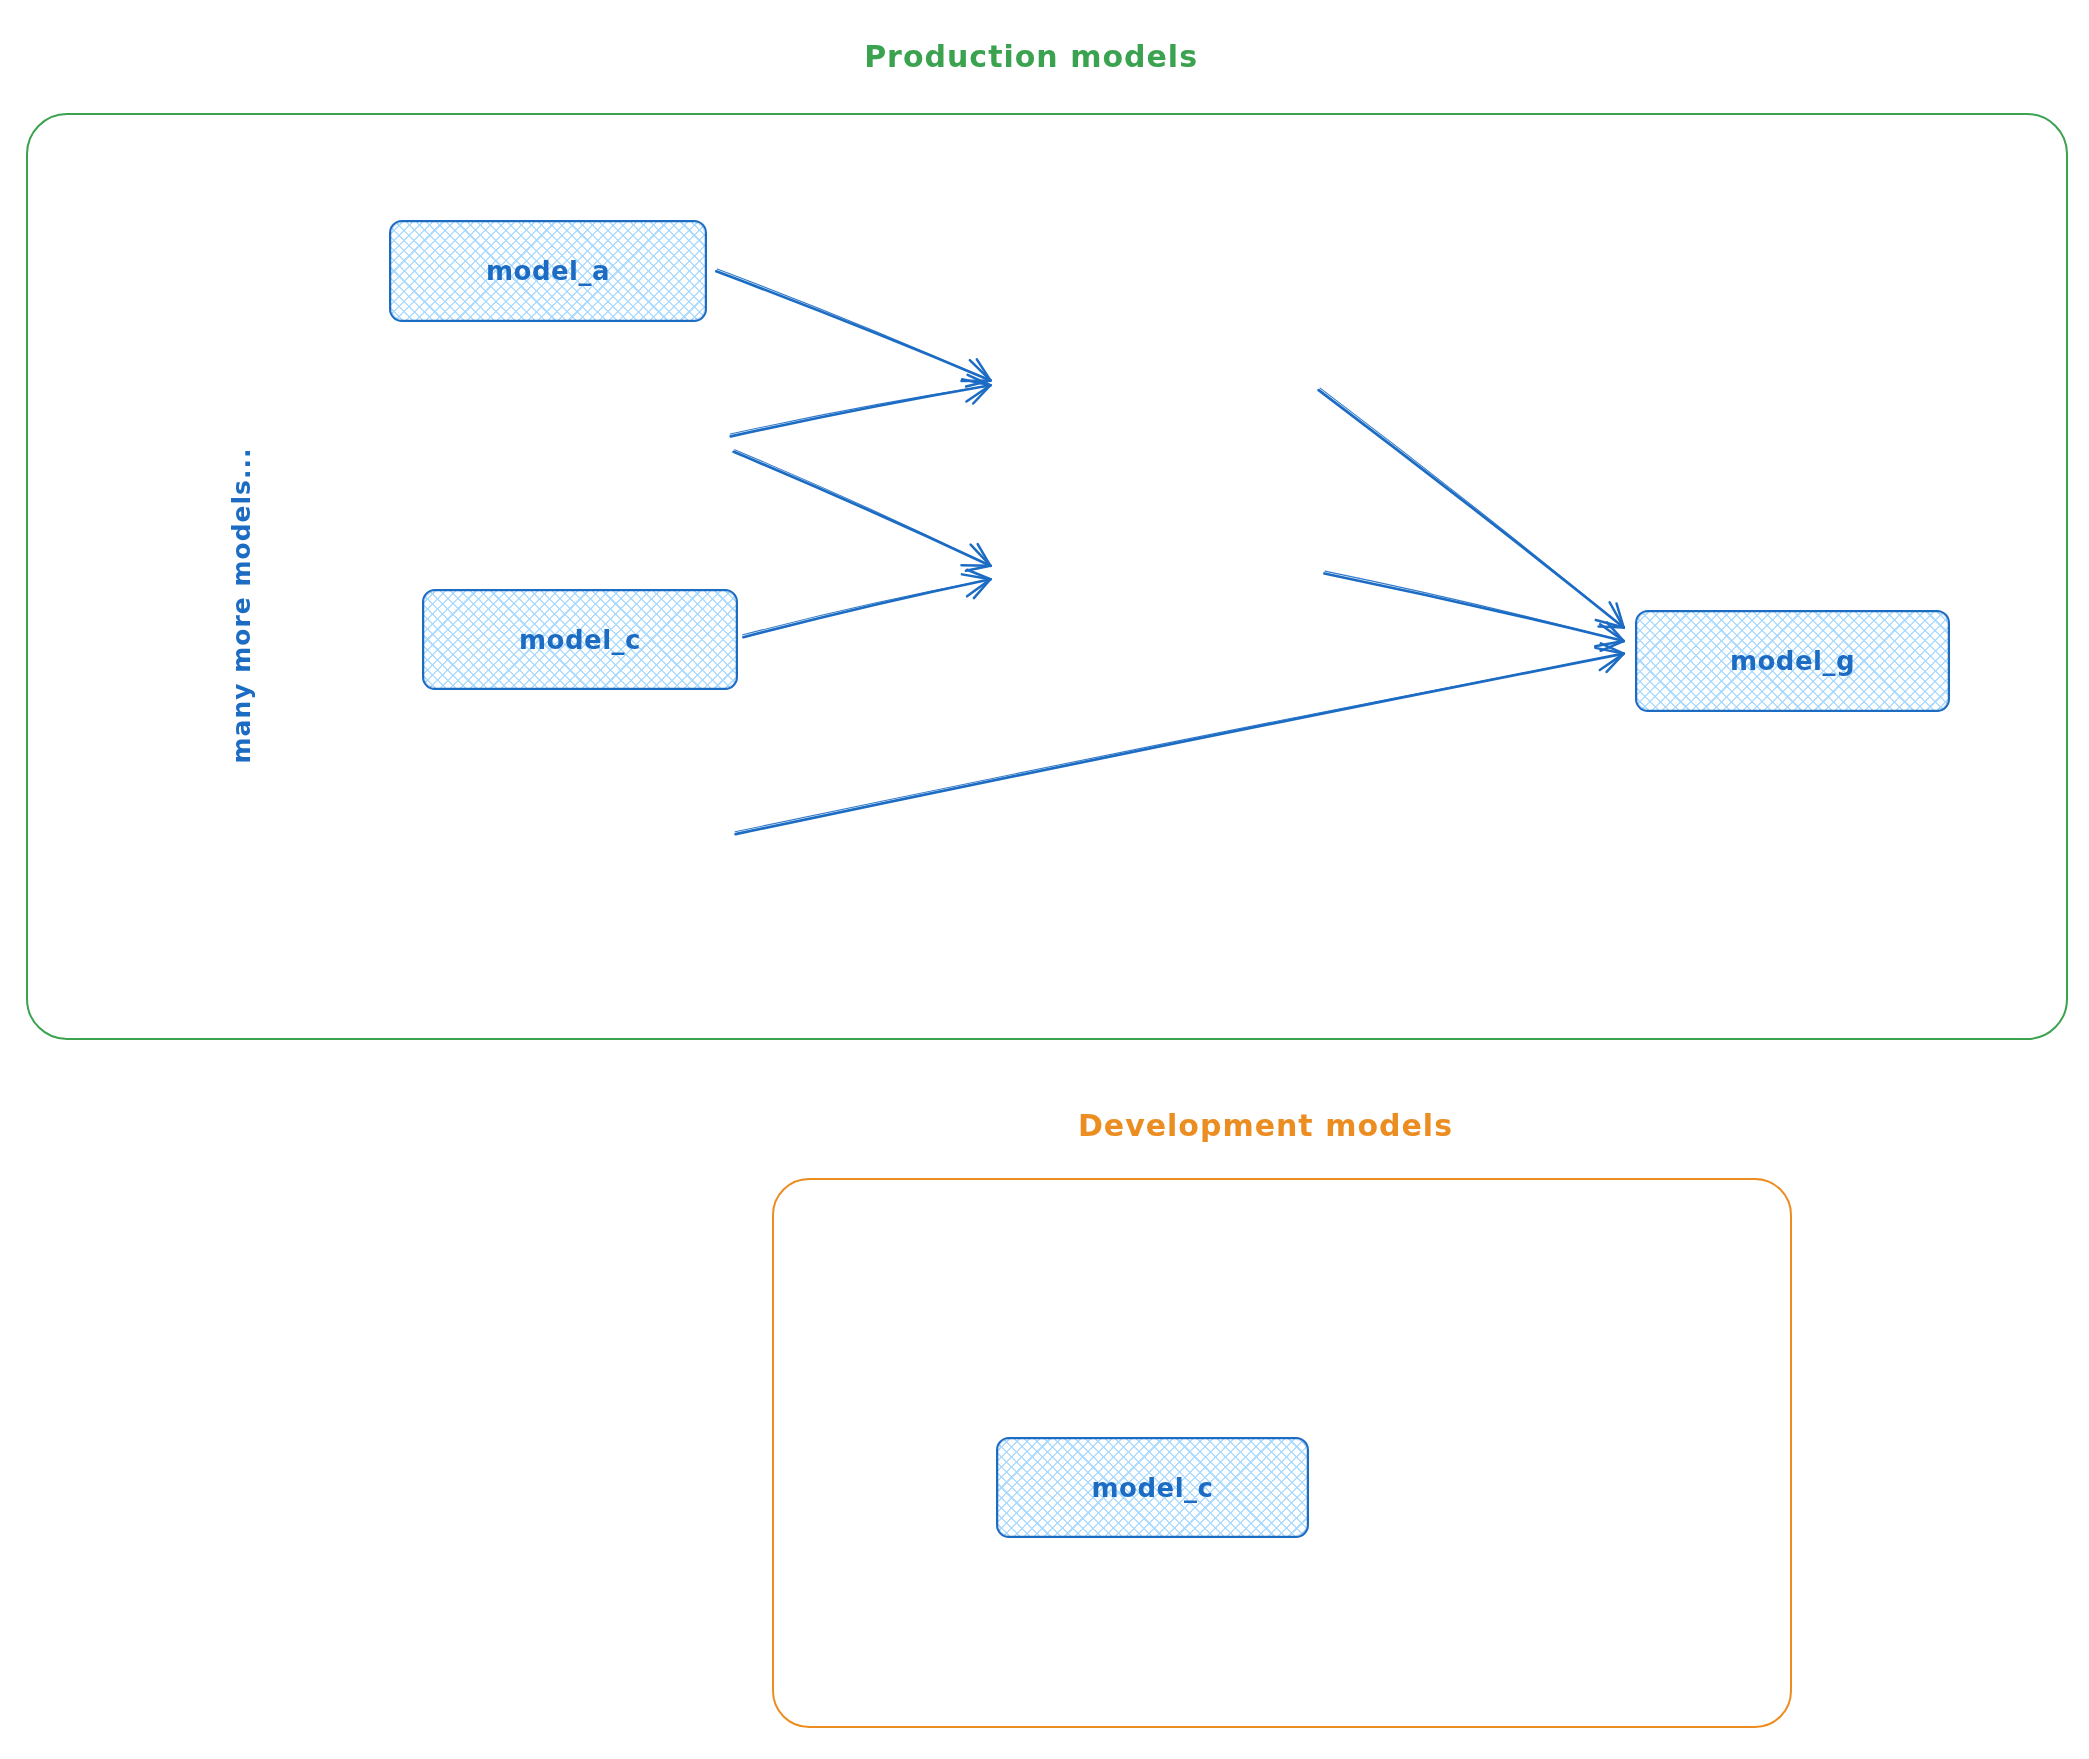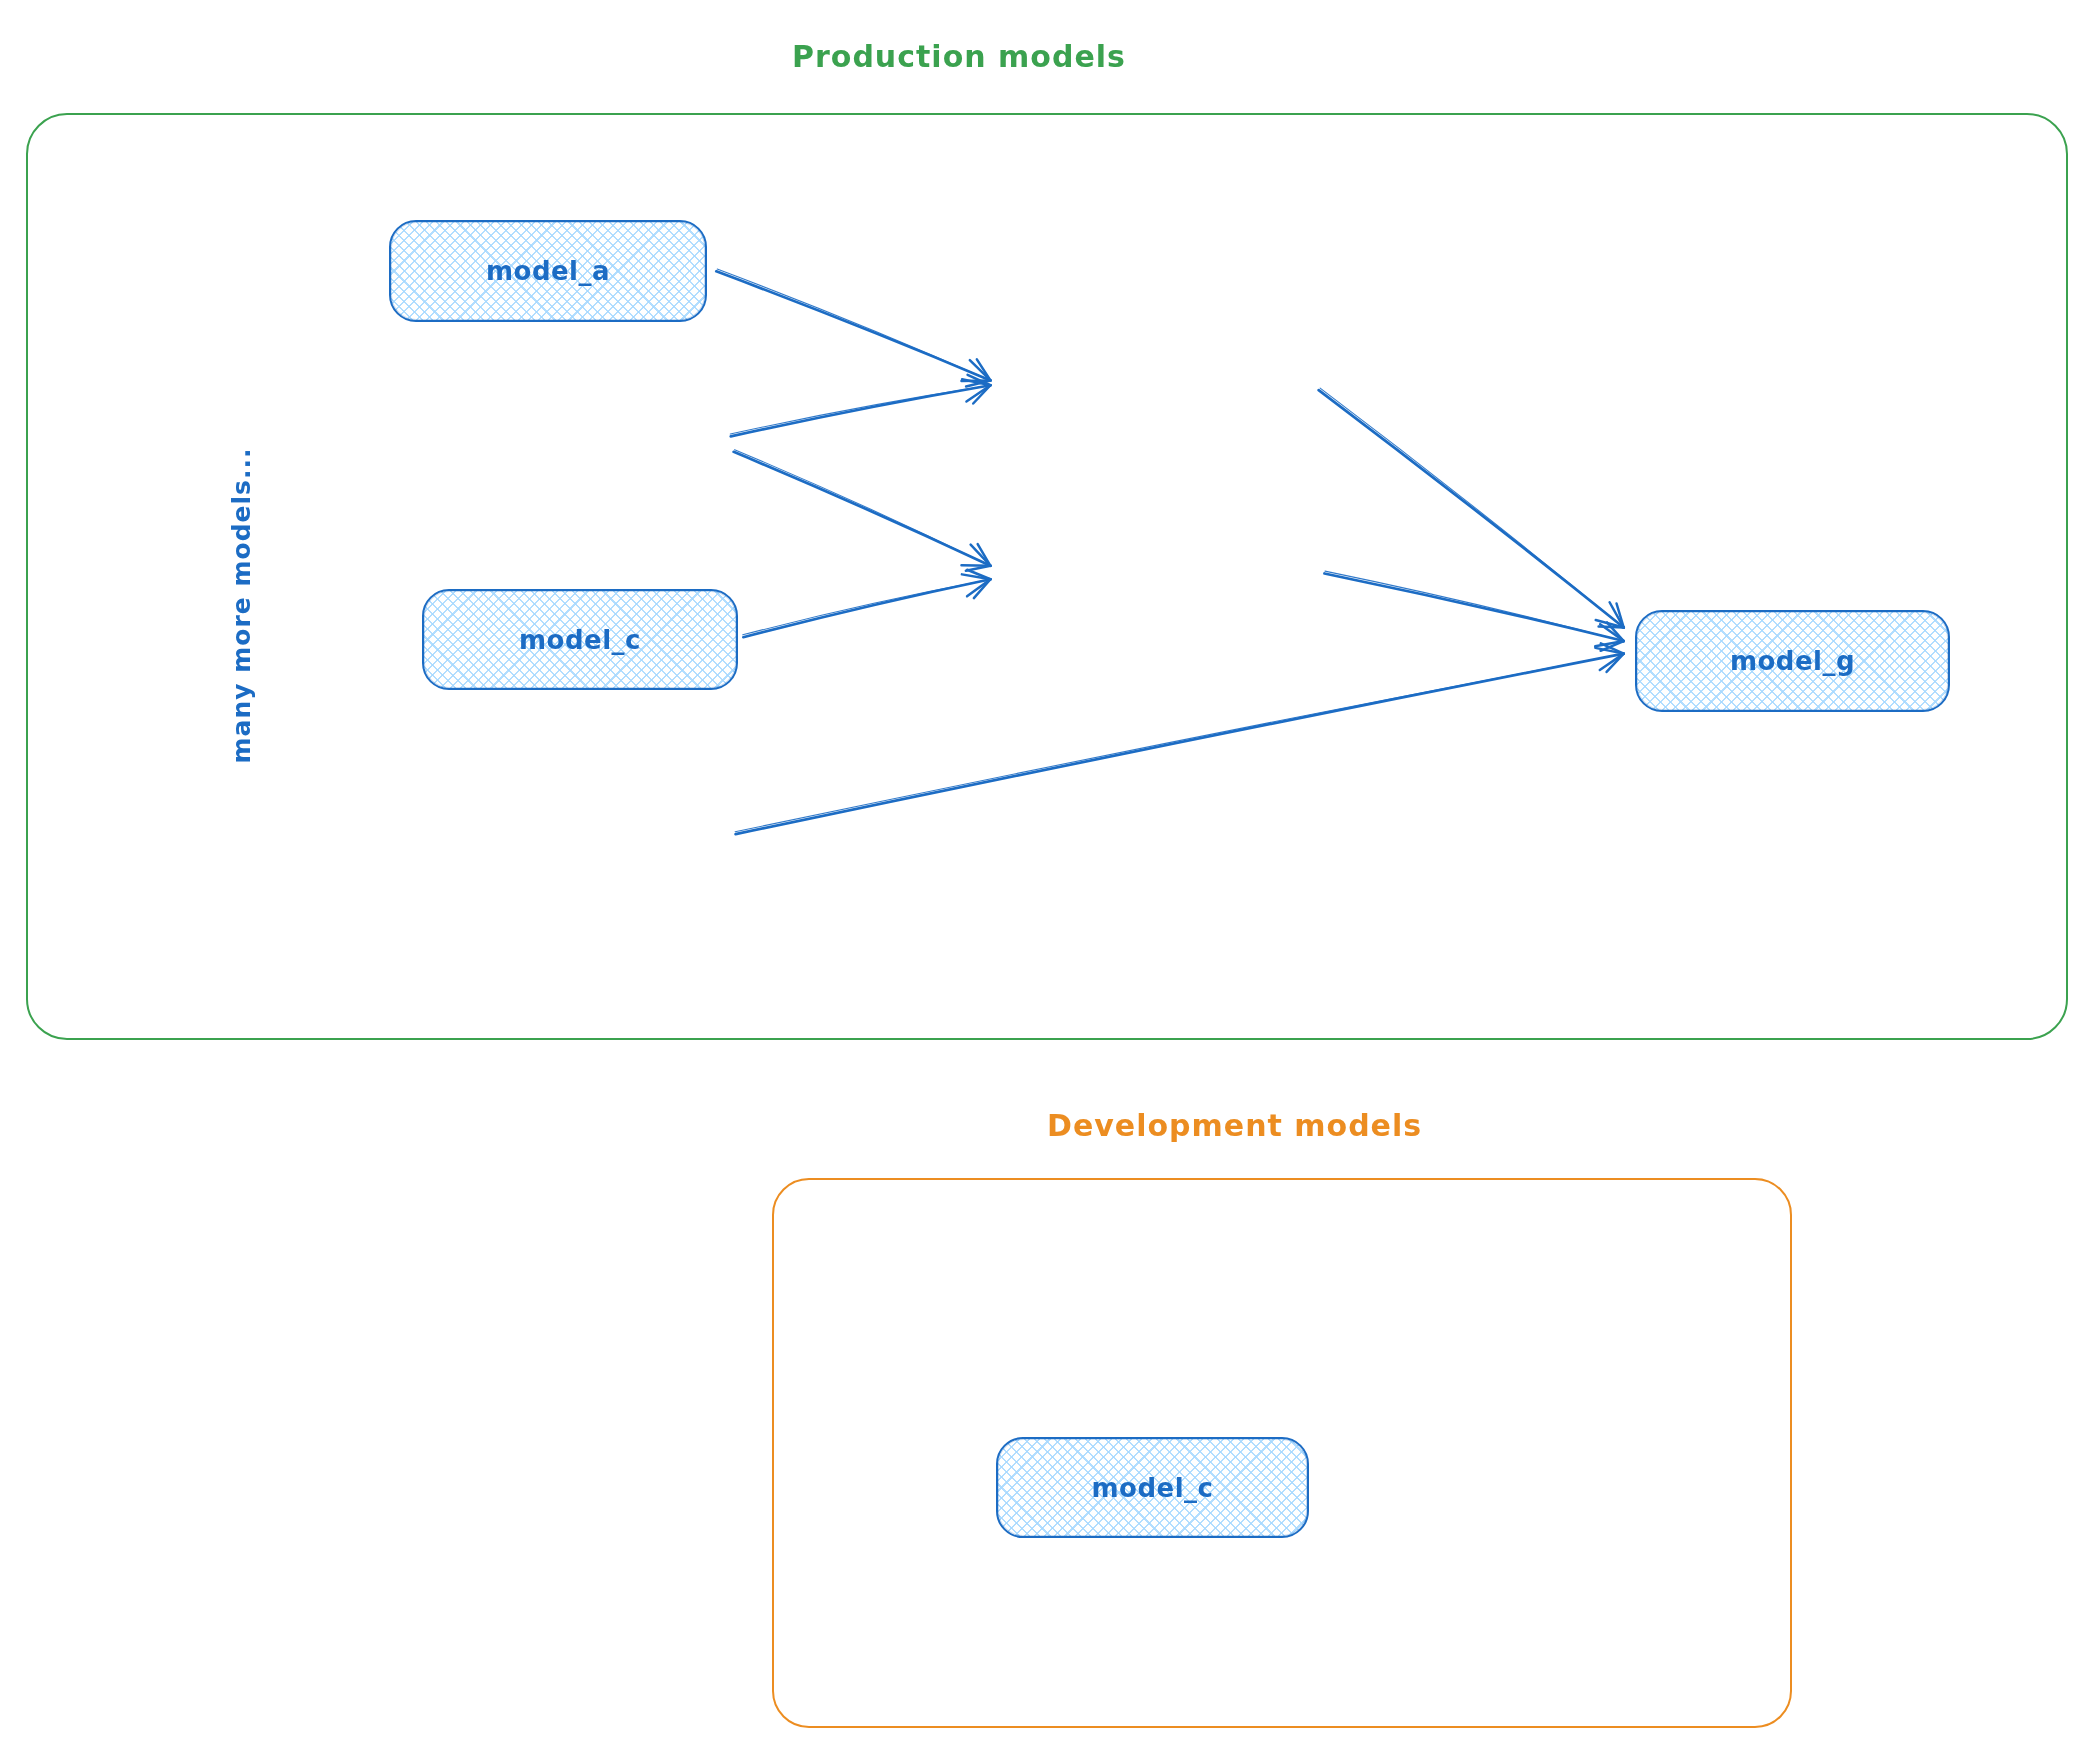--- a/index.html
+++ b/index.html
@@ -13,28 +13,28 @@
   }
   .production-box{
     left:26px;top:113px;width:2038px;height:923px;
     border:2.4px solid var(--green);
   }
   .development-box{
     left:772px;top:1178px;width:1016px;height:546px;border-radius:37px;
     border:2.4px solid var(--orange);
   }
   .section-title{
-    position:absolute;width:406px;text-align:left;
+    position:absolute;width:406px;text-align:right;
     font-size:30px;font-weight:600;letter-spacing:1px;
   }
   .production-title{left:792px;top:39px;color:var(--green);}
   .development-title{left:1047px;top:1108px;color:var(--orange);}
   .node{
     position:absolute;display:flex;align-items:center;justify-content:center;
-    border:2.5px solid var(--blue);border-radius:27px;
+    border:2.5px solid var(--blue);border-radius:13px;
     color:var(--blue);font-size:26px;font-weight:600;letter-spacing:0.5px;
     background-color:#ffffff;
     background-image:
       repeating-linear-gradient(45deg,  rgba(165,216,255,.85) 0 1.5px, transparent 1.5px 7.2px),
       repeating-linear-gradient(135deg, rgba(165,216,255,.85) 0 1.5px, transparent 1.5px 7.2px);
     box-shadow:inset 0 0 0 1px rgba(28,108,196,.25);
   }
   .side-label{
     position:absolute;left:98px;top:602px;width:290px;height:33px;
     text-align:center;color:var(--blue);font-size:25px;font-weight:600;

